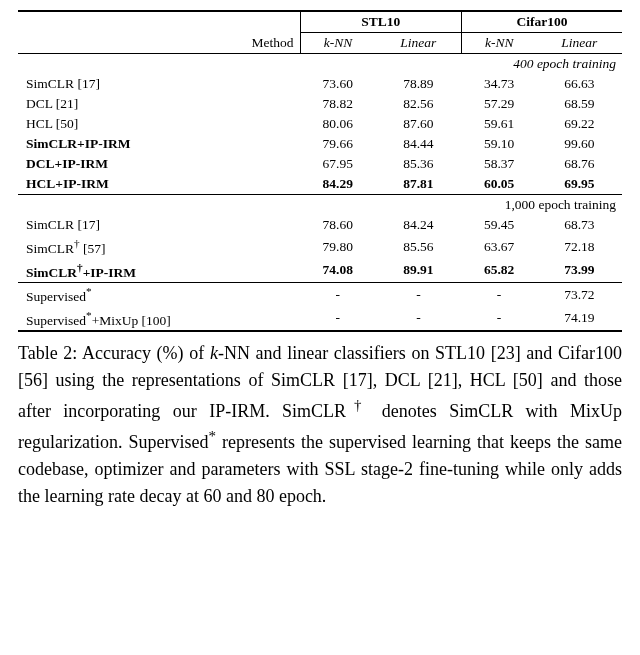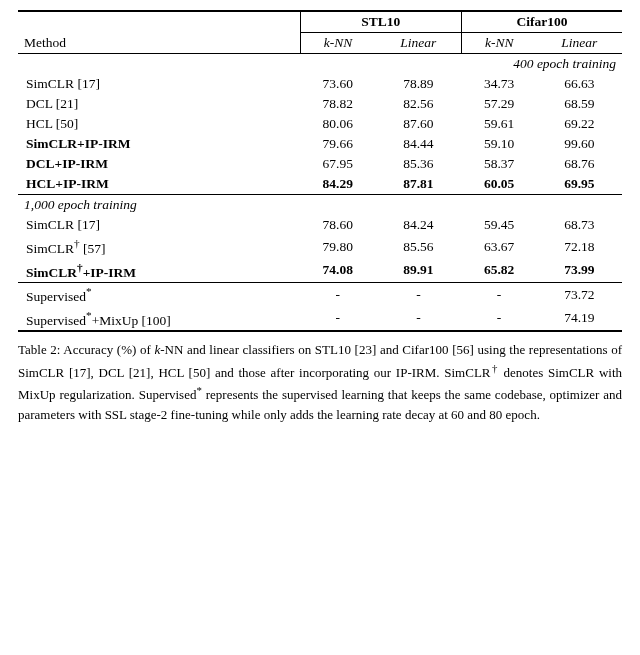--- a/index.html
+++ b/index.html
@@ -39,35 +39,35 @@
       padding-left: 8px;
       margin-left: 8px;
     }
     .bold-method {
       font-weight: bold;
     }
     .bold-val {
       font-weight: bold;
     }
     .caption {
-      font-size: 13px;
+      font-size: 18px;
       line-height: 1.5;
       margin-top: 8px;
       text-align: justify;
     }
   </style>
 </head>
 <body>
 
 <div class="table-container">
   <table>
     <thead>
 
       <tr class="top-border">
-        <th rowspan="2" style="text-align:left; font-weight:normal; border-bottom:1px solid #000; vertical-align:bottom;">Method</th>
+        <th rowspan="2" style="text-align:right; font-weight:normal; border-bottom:1px solid #000; vertical-align:bottom;">Method</th>
         <th colspan="2" style="border-bottom:1px solid #000; border-left:1px solid #000;">STL10</th>
         <th colspan="2" style="border-bottom:1px solid #000; border-left:1px solid #000;">Cifar100</th>
       </tr>
       <tr style="border-bottom:1px solid #000;">
         <th style="font-style:italic; font-weight:normal; border-left:1px solid #000;">k-NN</th>
         <th style="font-style:italic; font-weight:normal;">Linear</th>
         <th style="font-style:italic; font-weight:normal; border-left:1px solid #000;">k-NN</th>
         <th style="font-style:italic; font-weight:normal;">Linear</th>
       </tr>
     </thead>
@@ -114,21 +114,21 @@
       </tr>
       <tr class="thin-bottom">
         <td class="method-col bold-method">HCL+IP-IRM</td>
         <td class="bold-val">84.29</td>
         <td class="bold-val">87.81</td>
         <td class="bold-val">60.05</td>
         <td class="bold-val">69.95</td>
       </tr>
 
       <tr>
-        <td colspan="5" style="text-align:left; font-style:italic;">1,000 epoch training</td>
+        <td colspan="5" style="text-align:right; ">1,000 epoch training</td>
       </tr>
 
       <tr>
         <td class="method-col">SimCLR [17]</td>
         <td>78.60</td>
         <td>84.24</td>
         <td>59.45</td>
         <td>68.73</td>
       </tr>
       <tr>

